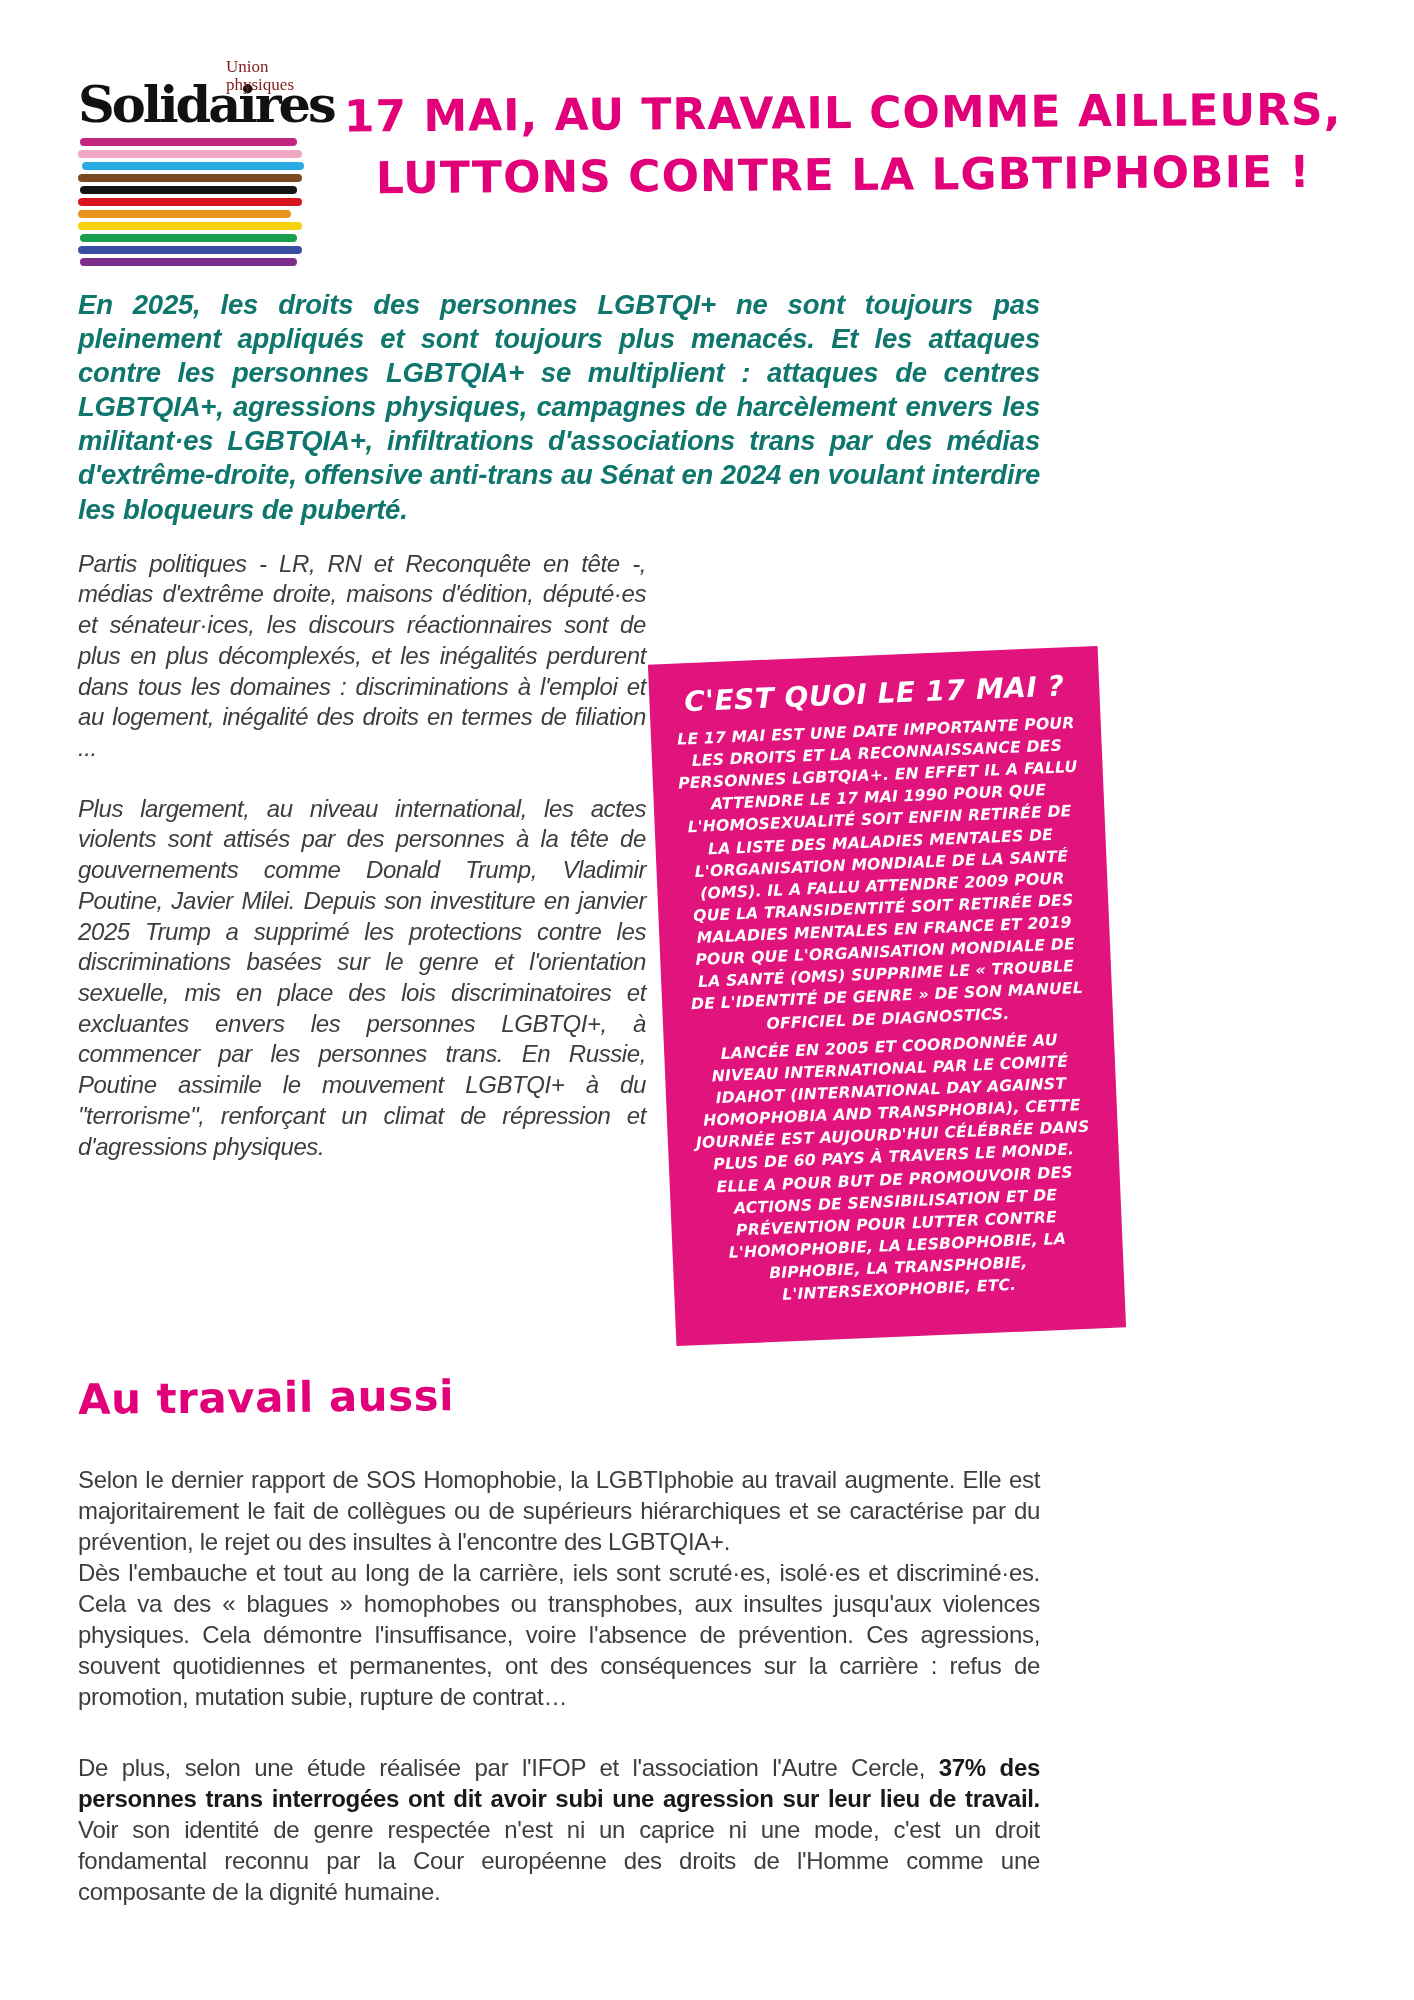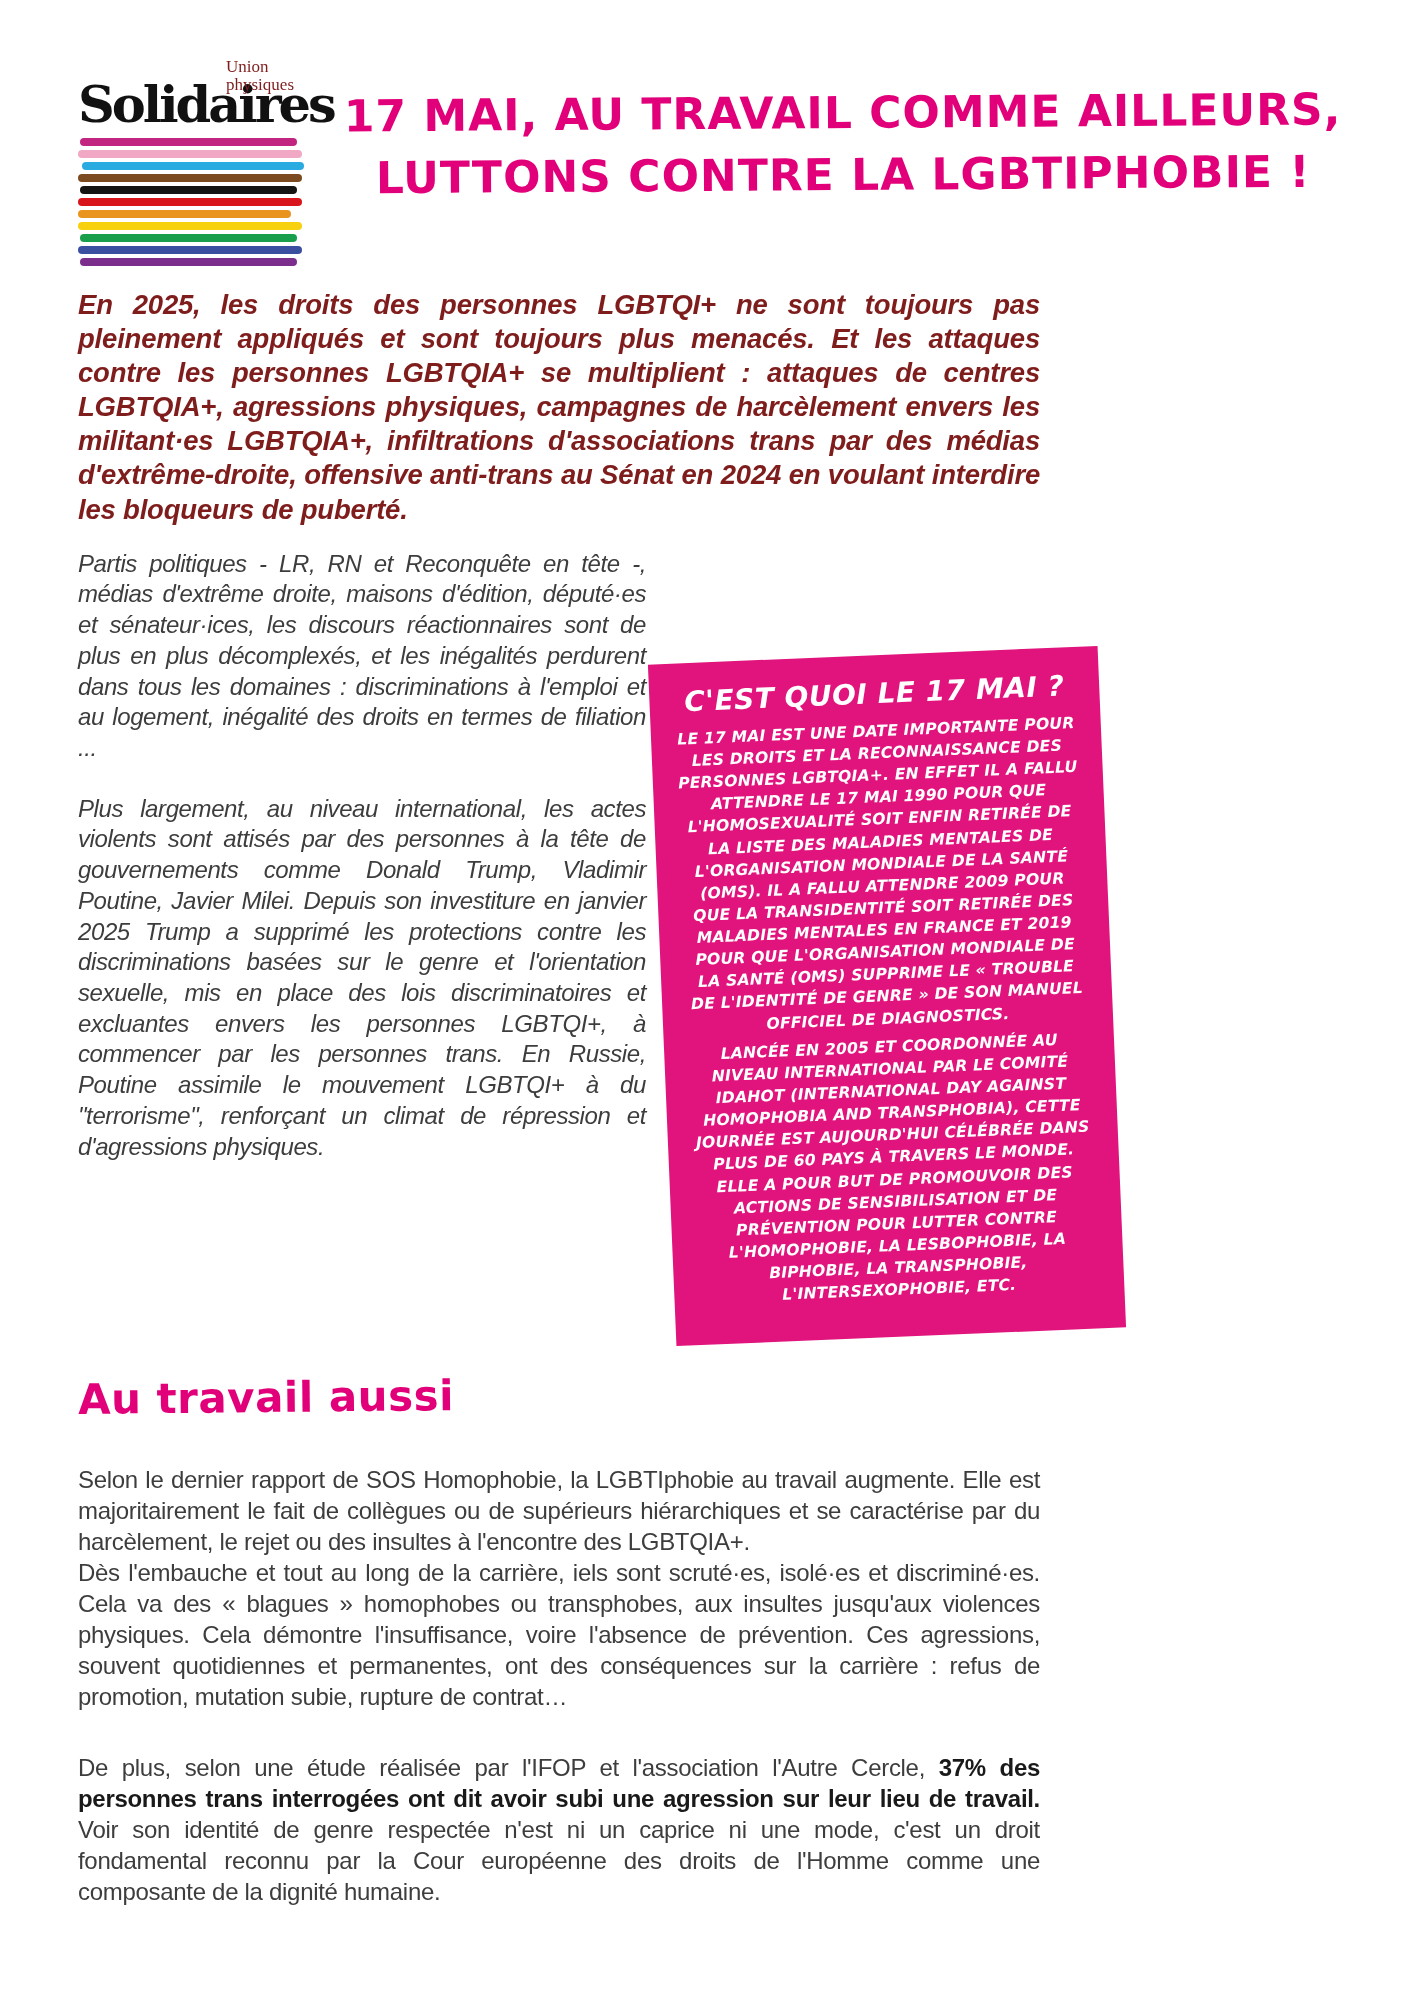--- a/index.html
+++ b/index.html
@@ -38,21 +38,21 @@
     flex:1;text-align:center;padding-top:24px;
     font-family:"DejaVu Sans", sans-serif;
     font-weight:800;font-size:44px;line-height:1.42;
     letter-spacing:1px;
     transform:rotate(-0.4deg);
   }
   
   .intro{
     width:962px;margin:14px 0 22px;
     font-size:27.5px;line-height:1.24;
-    font-weight:bold;font-style:italic;color:#7f1d1d;
+    font-weight:bold;font-style:italic;color:#0f766e;
     text-align:justify;letter-spacing:-0.2px;
   }
   
   .two-col{display:flex;width:1034px;align-items:flex-start;font-style:italic;}
   .left-col{
     width:568px;flex:0 0 auto;
     font-size:24px;line-height:1.28;
     text-align:justify;letter-spacing:-0.4px;
   }
   .left-col p{margin:0 0 30px;}
@@ -128,18 +128,18 @@
     <aside class="pink-box" style="background: rgb(224, 20, 124);">
       <h2>C'EST QUOI LE 17 MAI ?</h2>
       <p>LE 17 MAI EST UNE DATE IMPORTANTE POUR LES DROITS ET LA RECONNAISSANCE DES PERSONNES LGBTQIA+. EN EFFET IL A FALLU ATTENDRE LE 17 MAI 1990 POUR QUE L'HOMOSEXUALITÉ SOIT ENFIN RETIRÉE DE LA LISTE DES MALADIES MENTALES DE L'ORGANISATION MONDIALE DE LA SANTÉ (OMS). IL A FALLU ATTENDRE 2009 POUR QUE LA TRANSIDENTITÉ SOIT RETIRÉE DES MALADIES MENTALES EN FRANCE ET 2019 POUR QUE L'ORGANISATION MONDIALE DE LA SANTÉ (OMS) SUPPRIME LE « TROUBLE DE L'IDENTITÉ DE GENRE » DE SON MANUEL OFFICIEL DE DIAGNOSTICS.</p>
       <p>LANCÉE EN 2005 ET COORDONNÉE AU NIVEAU INTERNATIONAL PAR LE COMITÉ IDAHOT (INTERNATIONAL DAY AGAINST HOMOPHOBIA AND TRANSPHOBIA), CETTE JOURNÉE EST AUJOURD'HUI CÉLÉBRÉE DANS PLUS DE 60 PAYS À TRAVERS LE MONDE. ELLE A POUR BUT DE PROMOUVOIR DES ACTIONS DE SENSIBILISATION ET DE PRÉVENTION POUR LUTTER CONTRE L'HOMOPHOBIE, LA LESBOPHOBIE, LA BIPHOBIE, LA TRANSPHOBIE, L'INTERSEXOPHOBIE, ETC.</p>
     </aside>
   </div>
 
   <h2 class="work-heading" style="color: rgb(226, 0, 122);">Au travail aussi</h2>
 
   <section class="bottom">
-    <p>Selon le dernier rapport de SOS Homophobie, la LGBTIphobie au travail augmente. Elle est majoritairement le fait de collègues ou de supérieurs hiérarchiques et se caractérise par du harcèlement, le rejet ou des insultes à l'encontre des LGBTQIA+.</p>
+    <p>Selon le dernier rapport de SOS Homophobie, la LGBTIphobie au travail augmente. Elle est majoritairement le fait de collègues ou de supérieurs hiérarchiques et se caractérise par du prévention, le rejet ou des insultes à l'encontre des LGBTQIA+.</p>
     <p class="gap-after">Dès l'embauche et tout au long de la carrière, iels sont scruté·es, isolé·es et discriminé·es. Cela va des « blagues » homophobes ou transphobes, aux insultes jusqu'aux violences physiques. Cela démontre l'insuffisance, voire l'absence de prévention. Ces agressions, souvent quotidiennes et permanentes, ont des conséquences sur la carrière : refus de promotion, mutation subie, rupture de contrat…</p>
     <p><span>De plus, selon une étude réalisée par l'IFOP et l'association l'Autre Cercle, </span><strong>37% des personnes trans interrogées ont dit avoir subi une agression sur leur lieu de travail.</strong><span> Voir son identité de genre respectée n'est ni un caprice ni une mode, c'est un droit fondamental reconnu par la Cour européenne des droits de l'Homme comme une composante de la dignité humaine.</span></p>
   </section>
 
 </div>
 
 </body></html>

